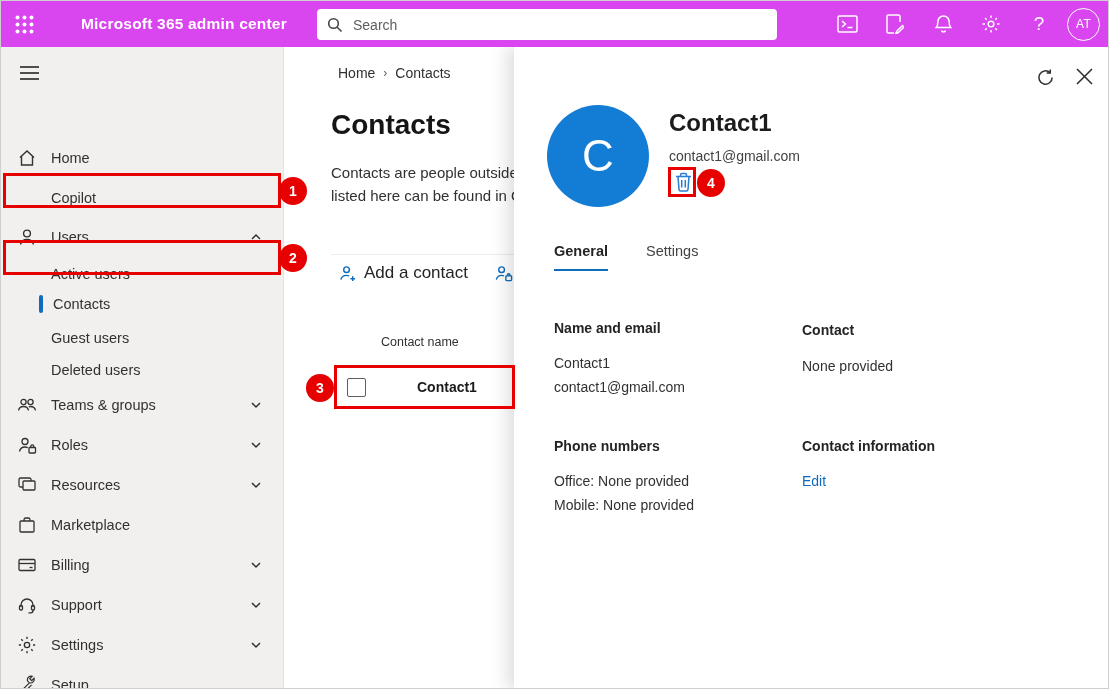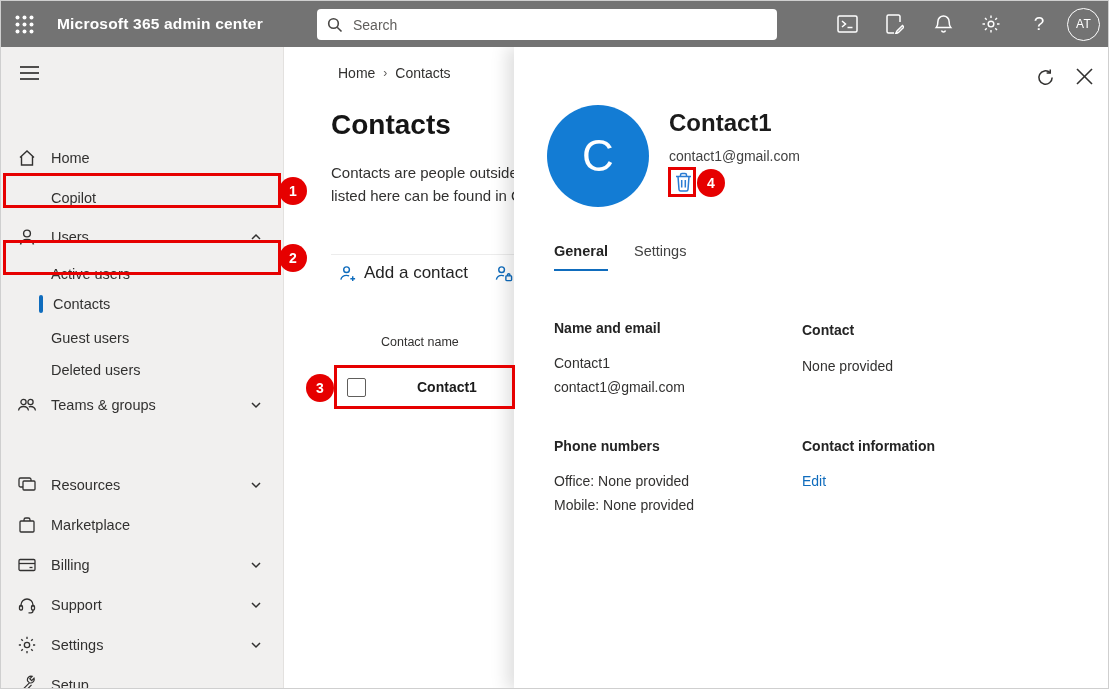--- a/index.html
+++ b/index.html
@@ -1,21 +1,21 @@
 <!DOCTYPE html>
 <html><head>
 <meta charset="utf-8">
 <style>
   * { margin:0; padding:0; box-sizing:border-box; }
   html,body { width:1109px; height:689px; }
   body { font-family:"Liberation Sans", sans-serif; position:relative; background:#fff; overflow:hidden; border:1px solid #cfcfcf; }
   svg { display:block; }
 
   
-  .topbar { position:absolute; left:0; top:0; width:1109px; height:46px; background:#737373; display:flex; align-items:center; z-index:30; }
+  .topbar { position:absolute; left:0; top:0; width:1109px; height:46px; background:#d946ef; display:flex; align-items:center; z-index:30;gap:24px; }
   .waffle { width:46px; height:46px; display:flex; align-items:center; justify-content:center; cursor:pointer; }
   .topbar-title { color:#fff; font-size:15.5px; font-weight:700; margin-left:10px; letter-spacing:.2px; white-space:nowrap; }
   .searchbox { position:absolute; left:316px; top:8px; width:460px; height:31px; background:#fff; border-radius:4px; display:flex; align-items:center; padding:0 10px; }
   .searchbox input { border:none; outline:none; flex:1; font-size:14px; font-family:"Liberation Sans",sans-serif; color:#323130; background:transparent; margin-left:10px; }
   .searchbox input::placeholder { color:#605e5c; }
   .top-icons { position:absolute; right:0; top:0; height:46px; display:flex; align-items:center; }
   .top-icon { width:48px; height:46px; display:flex; align-items:center; justify-content:center; color:#fff; cursor:pointer; }
   .help-q { font-size:19px; color:#fff; font-weight:400; }
   .avatar-ring { width:33px; height:33px; border:1.5px solid #fff; border-radius:50%; display:flex; align-items:center; justify-content:center; color:#fff; font-size:12px; font-weight:400; letter-spacing:.3px; margin:0 10px 0 4px; cursor:pointer; }
 
@@ -45,21 +45,21 @@
   .checkbox { position:absolute; left:12px; width:19px; height:19px; border:1.8px solid #605e5c; border-radius:2px; background:#fff; cursor:pointer; }
   .row-name { position:absolute; left:82px; font-size:14px; font-weight:700; color:#1b1b1b; }
 
   
   .panel { position:absolute; left:513px; top:46px; width:596px; height:643px; background:#fff; box-shadow:-7px 0 16px rgba(0,0,0,.13); z-index:10; }
   .panel-icon { position:absolute; width:20px; height:20px; color:#323130; cursor:pointer; }
   .p-avatar { position:absolute; left:33px; top:58px; width:102px; height:102px; border-radius:50%; background:#137cd4; color:#fff; display:flex; align-items:center; justify-content:center; font-size:44px; font-weight:400; }
   .p-name { position:absolute; left:155px; top:62px; font-size:24px; font-weight:700; color:#1b1b1b; }
   .p-email { position:absolute; left:155px; top:101px; font-size:14px; color:#424242; }
   .trash-btn { position:absolute; left:158px; top:123px; width:22px; height:24px; color:#2b7cd3; cursor:pointer; display:flex; align-items:center; justify-content:center; }
-  .tabs { position:absolute; left:40px; top:196px; display:flex; gap:26px;justify-content:flex-end; }
+  .tabs { position:absolute; left:40px; top:196px; display:flex; gap:38px;justify-content:flex-end; }
   .tab { font-size:14.5px; color:#424242; cursor:pointer; padding-bottom:10px; }
   .tab.active { color:#242424; font-weight:700; border-bottom:2.5px solid #0f6cbd; }
   .sec-h { position:absolute; font-size:14px; font-weight:700; color:#242424; white-space:nowrap; }
   .sec-v { position:absolute; font-size:14px; color:#323130; white-space:nowrap; }
   .edit-link { position:absolute; font-size:14px; color:#0f6cbd; cursor:pointer; }
 
   
   .anno-box { position:absolute; border:3px solid #e60000; z-index:20; pointer-events:none; }
   .anno-circle { position:absolute; width:28px; height:28px; border-radius:50%; background:#e60000; color:#fff; font-size:14px; font-weight:700; display:flex; align-items:center; justify-content:center; z-index:21; pointer-events:none; }
 </style>
@@ -189,20 +189,36 @@
       <svg width="14" height="14" viewBox="0 0 14 14" fill="none" stroke="#323130" stroke-width="1.5">
           <polyline points="3,5 7,9 11,5"></polyline>
         </svg>
     </span>
   </div>
 
   <div class="nav-item nav-sub" style="top:307px">
     <span class="lbl">Deleted users</span>
   </div>
 
+  <div class="nav-item" style="top:382px">
+    <span class="ic">
+      <svg width="20" height="20" viewBox="0 0 20 20" fill="none" stroke="#323130" stroke-width="1.3">
+          <circle cx="8" cy="6.5" r="3"></circle>
+          <path d="M2.5 16.5c.6-2.9 2.8-4.5 5.5-4.5 1 0 1.9.2 2.7.6"></path>
+          <rect x="12" y="12.5" width="6.5" height="5.5" rx=".8"></rect>
+          <path d="M13.8 12.5v-1.2a1.5 1.5 0 0 1 3 0v1.2"></path>
+        </svg>
+    </span>
+    <span class="lbl">Roles</span>
+    <span class="chev">
+      <svg width="14" height="14" viewBox="0 0 14 14" fill="none" stroke="#323130" stroke-width="1.5">
+          <polyline points="3,5 7,9 11,5"></polyline>
+        </svg>
+    </span>
+  </div>
 
   <div class="nav-item" style="top:422px">
     <span class="ic">
       <svg width="20" height="20" viewBox="0 0 20 20" fill="none" stroke="#323130" stroke-width="1.3">
           <rect x="6" y="6" width="12" height="9" rx="1"></rect>
           <path d="M14 6V4.5A1.5 1.5 0 0 0 12.5 3h-9A1.5 1.5 0 0 0 2 4.5v6A1.5 1.5 0 0 0 3.5 12H6"></path>
         </svg>
     </span>
     <span class="lbl">Resources</span>
     <span class="chev">

